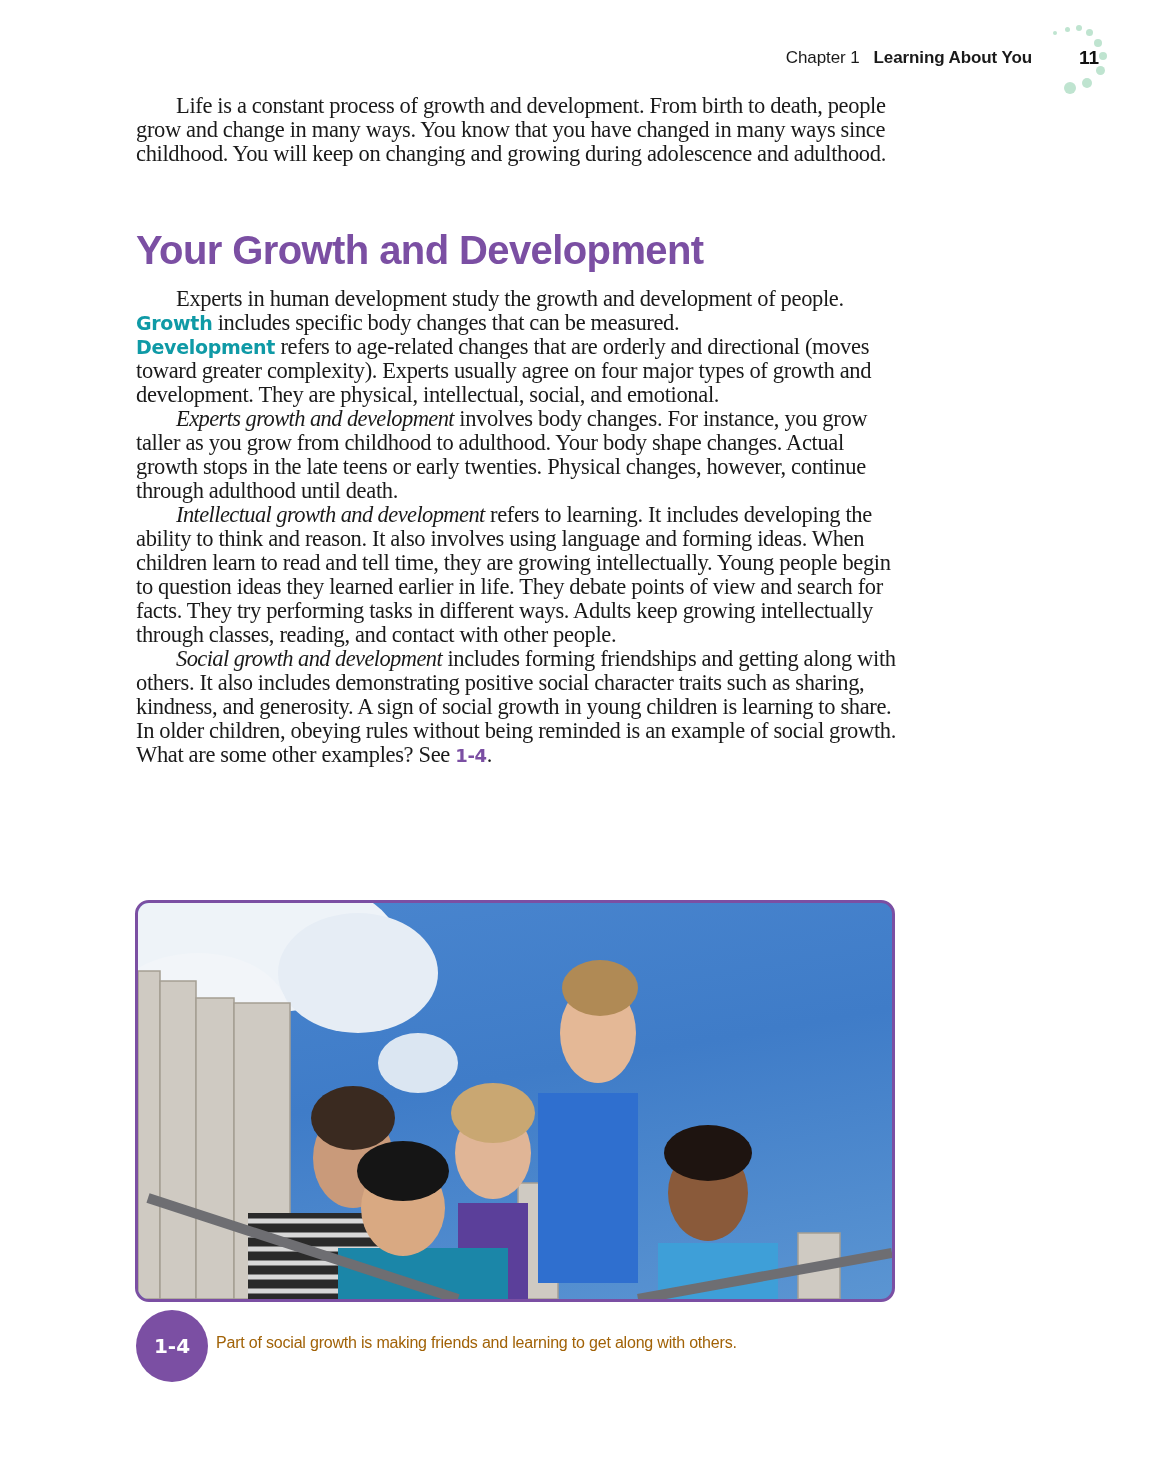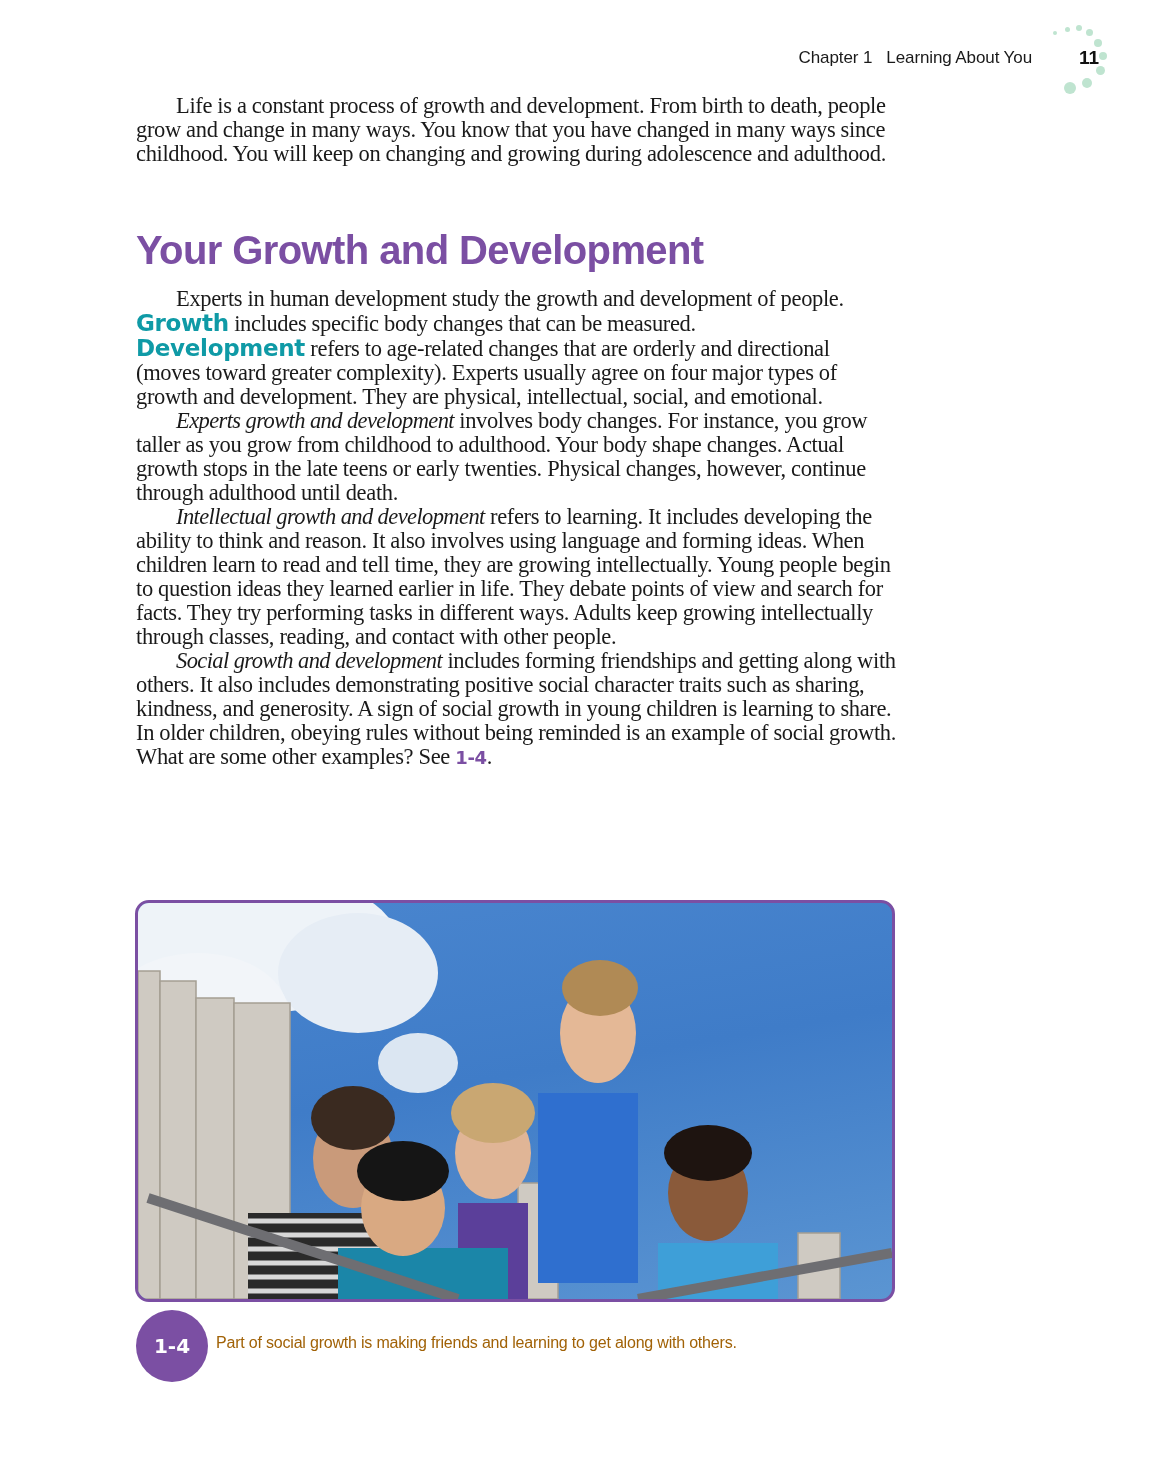--- a/index.html
+++ b/index.html
@@ -5,37 +5,37 @@
   html, body { margin: 0; padding: 0; background: #ffffff; }
   body { width: 1156px; height: 1479px; position: relative; overflow: hidden; }
 
   .running-head {
     position: absolute; top: 48px; left: 0; width: 1032px;
     text-align: right;
     font-family: "Liberation Sans", sans-serif;
     font-size: 17px; color: #1a1a1a; letter-spacing: -0.1px;
   }
   .running-head .chap { margin-right: 14px; }
-  .running-head .title { font-weight: normal; }
+  .running-head .title { font-weight: bold; }
   .page-number {
     position: absolute; top: 47px; left: 1060px;
     font-family: "Liberation Sans", sans-serif;
     font-size: 19px; font-weight: bold; color: #111; margin-left: 19px;
   }
   .dot { position: absolute; border-radius: 50%; background: #bfe4d0; }
 
   .body-text {
     position: absolute; left: 136px; width: 760px;
     font-family: "Liberation Serif", serif;
     font-size: 22.5px; line-height: 24px; color: #1a1a1a;
     letter-spacing: -0.35px;
   }
   .body-text p { margin: 0; text-indent: 40px; }
   .body-text em { font-style: italic; letter-spacing: -0.6px; }
-  .kw { font-family: "DejaVu Sans", sans-serif; font-weight: bold; color: #0f9aa6; font-size: 23px; letter-spacing: -0.3px; }
+  .kw { font-family: "DejaVu Sans", sans-serif; font-weight: bold; color: #0f9aa6; font-size: 19px; letter-spacing: -0.3px; }
   .figref { font-family: "DejaVu Sans", sans-serif; font-weight: bold; color: #7b4fa3; font-size: 18px; }
 
   .heading {
     position: absolute; left: 136px; top: 228px;
     font-family: Liberation Sans, sans-serif; font-weight: bold;
     font-size: 40px; color: #7b4fa3; letter-spacing: -0.6px;
     margin: 0;
   }
 
   .photo-frame {

